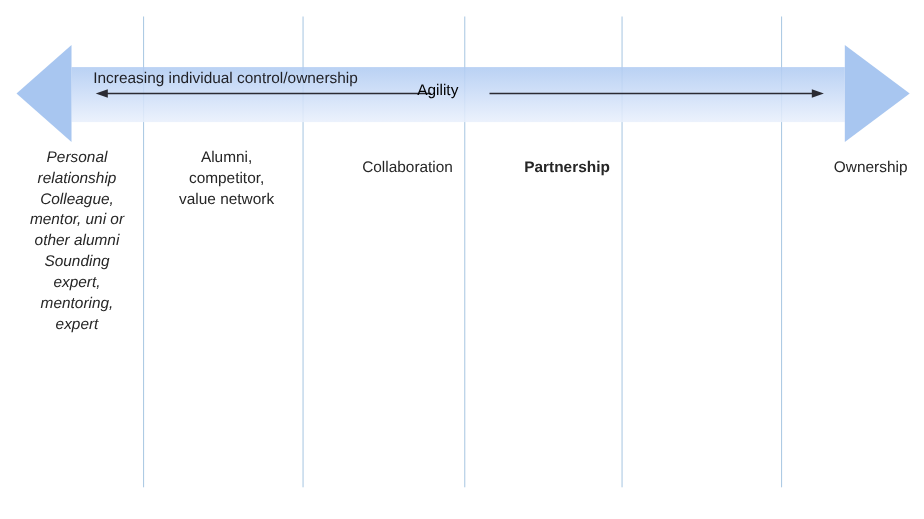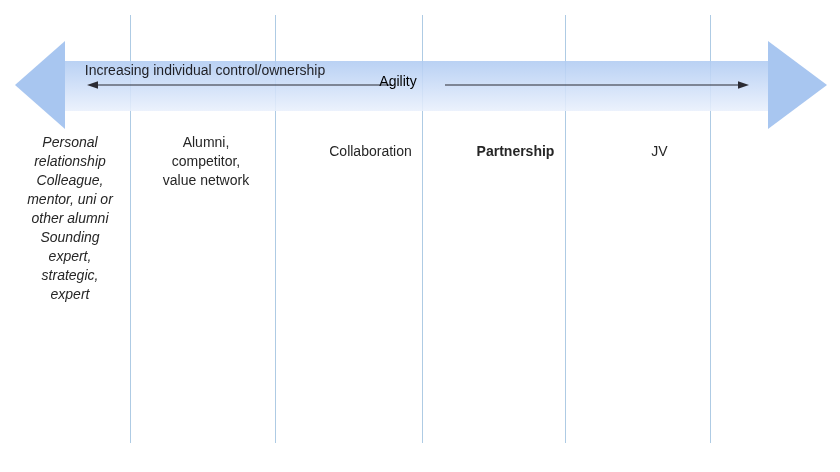--- a/index.html
+++ b/index.html
@@ -69,33 +69,33 @@
     <polygon points="87,85 98,81.2 98,88.8" fill="#2b2b33"></polygon>
     <polygon points="749,85 738,81.2 738,88.8" fill="#2b2b33"></polygon>
   </svg>
 
   <div class="axis-label left">Increasing individual control/ownership</div>
   <div class="agility-label">Agility</div>
 
   <div class="col c0">
     <p><span>Personal</span><br><span>relationship</span></p>
     <p><span>Colleague,</span><br><span>mentor, uni or</span><br><span>other alumni</span></p>
-    <p><span>Sounding</span><br><span>expert,</span><br><span>strategic,</span><br><span>expert</span></p>
+    <p><span>Sounding</span><br><span>expert,</span><br><span>mentoring,</span><br><span>expert</span></p>
   </div>
 
   <div class="col c1">
     <p><span>Alumni,</span><br><span>competitor,</span><br><span>value network</span></p>
   </div>
 
   <div class="col c2">
     <p class="single"><span>Collaboration</span></p>
   </div>
 
   <div class="col c3">
     <p class="single"><span>Partnership</span></p>
   </div>
 
-  <div class="col c4">
-    <p class="single"><span>JV</span></p>
+
+  <div class="col c5">
+    <p class="single"><span>Ownership</span></p>
   </div>
-
 
 </div>
 
 </body></html>

